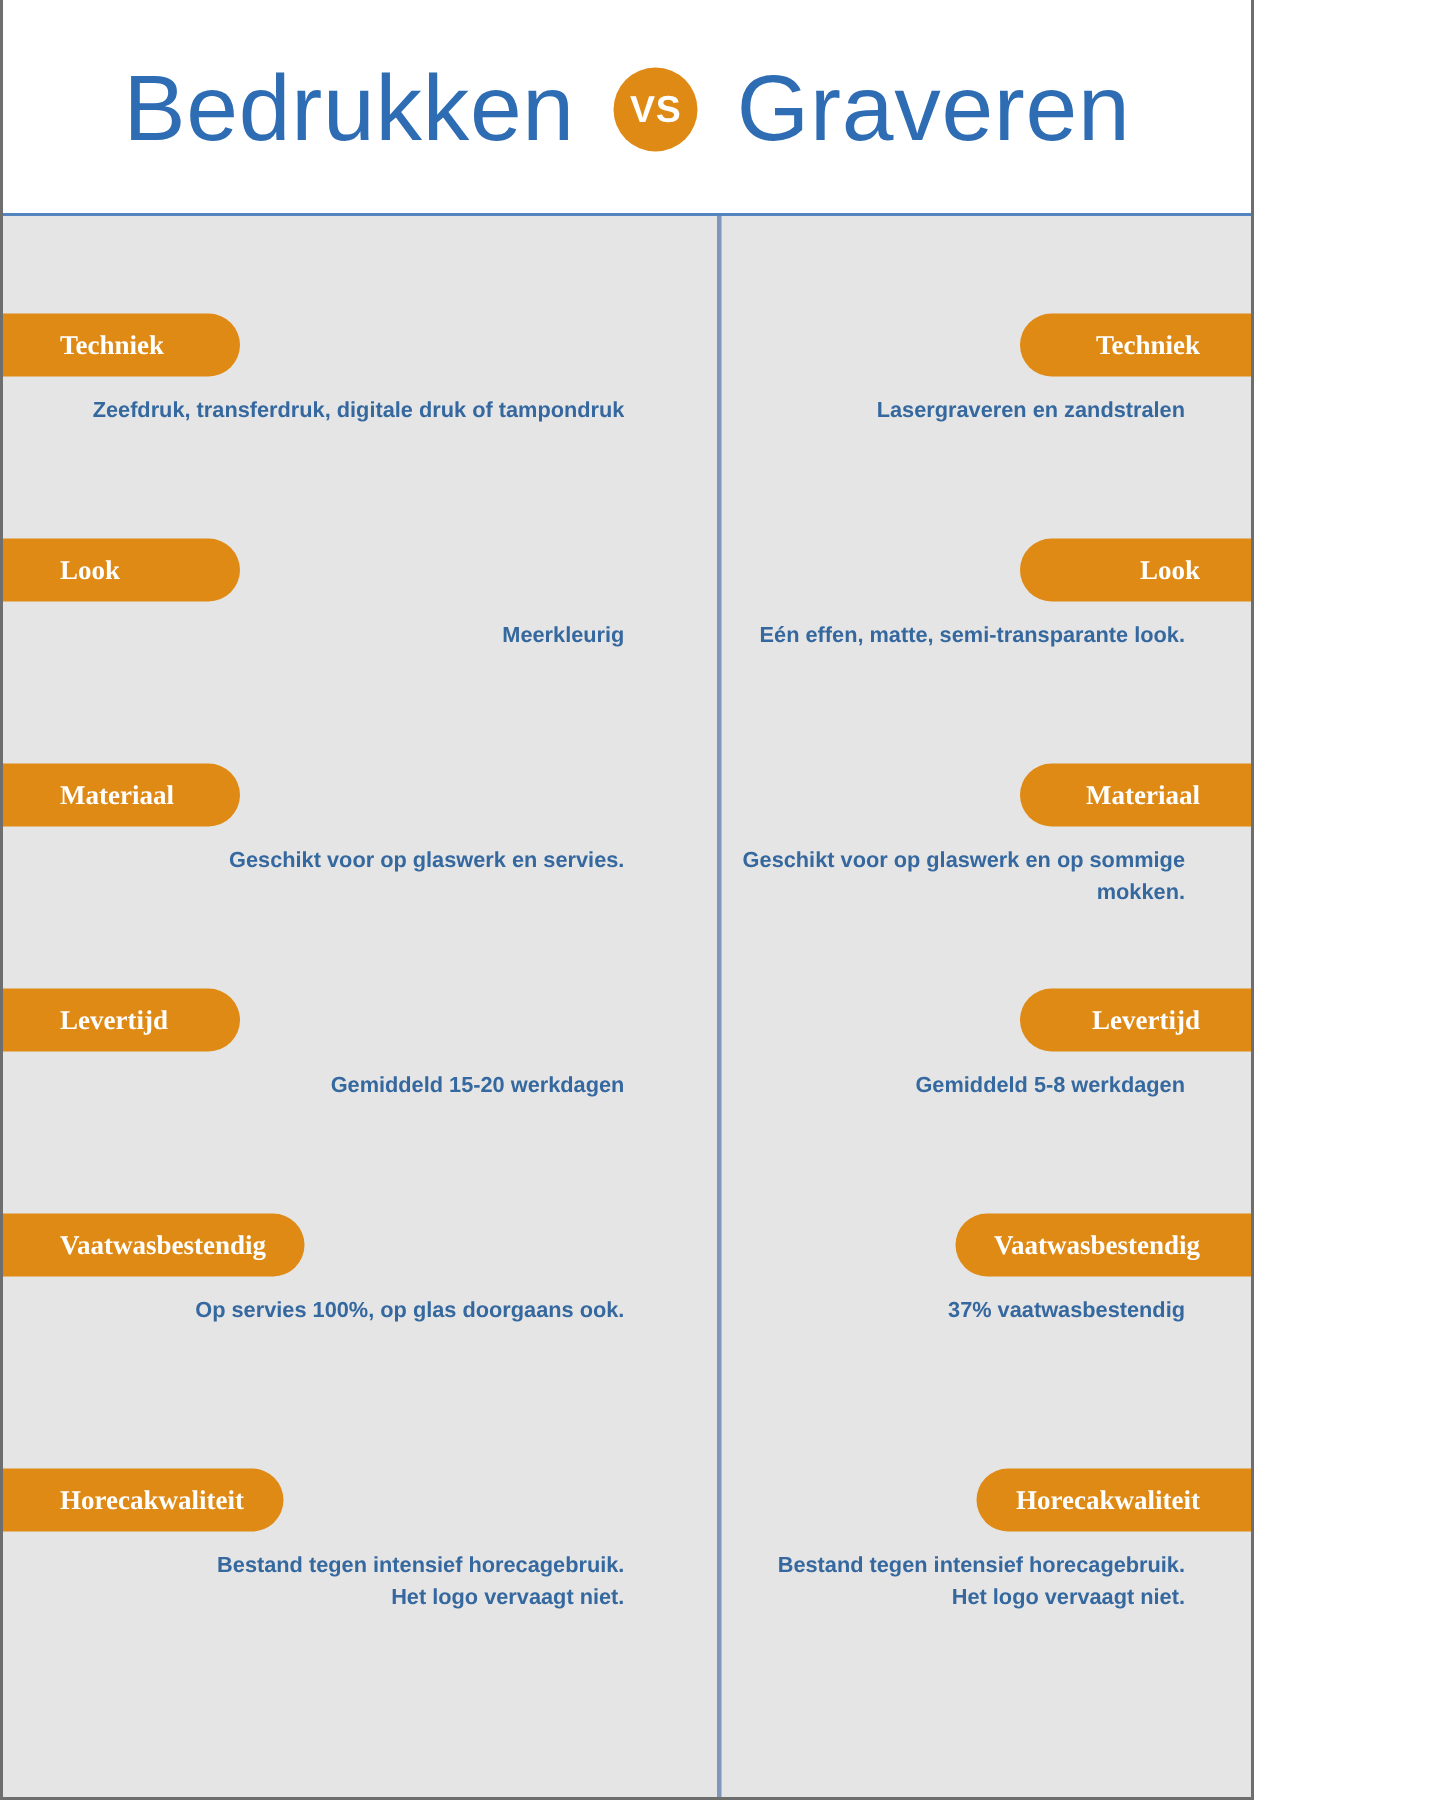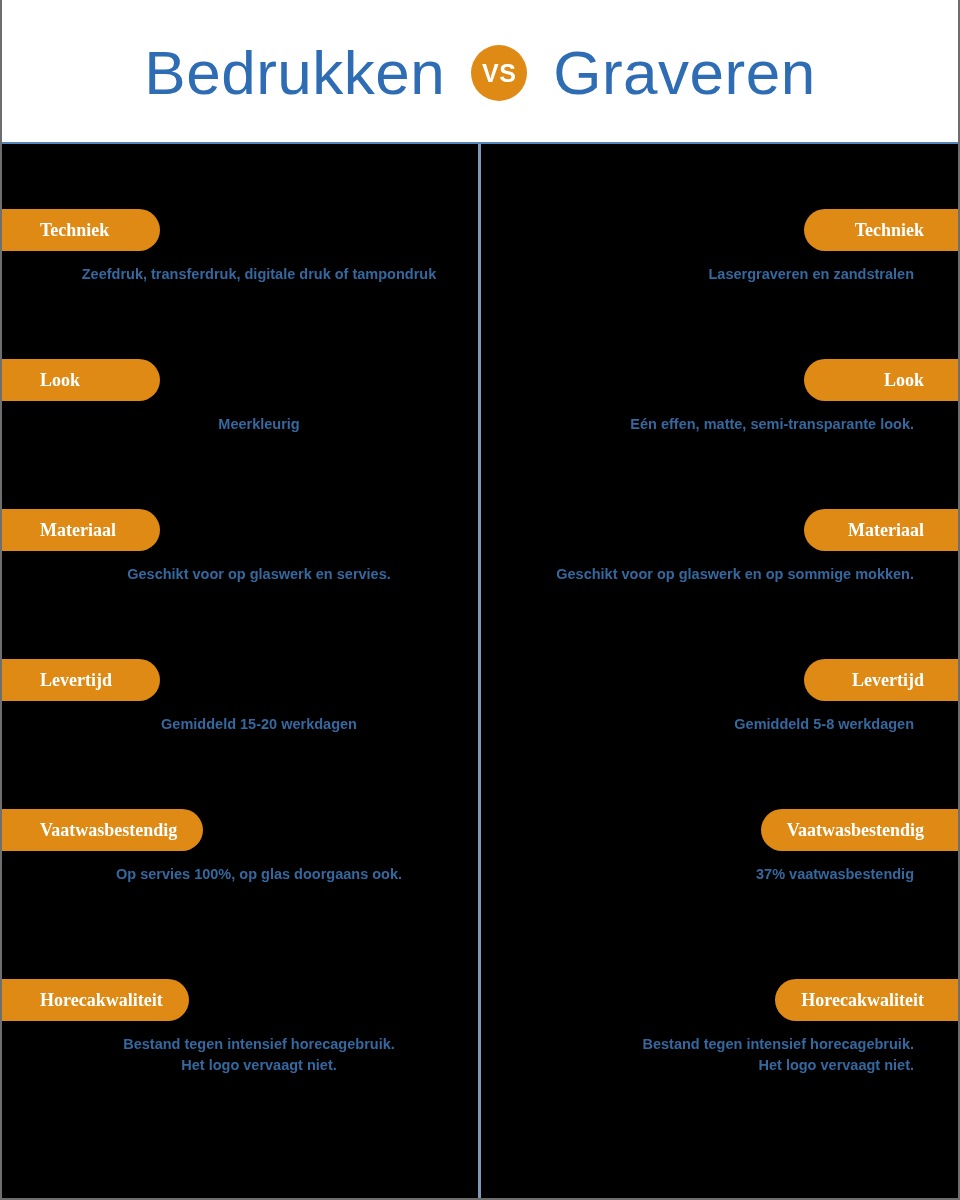--- a/index.html
+++ b/index.html
@@ -5,24 +5,24 @@
   html, body {
     margin: 0;
     padding: 0;
     background: #ffffff;
   }
   body {
     font-family: "DejaVu Sans", sans-serif;
   }
   .page {
     position: relative;
-    width: 960px;
+    width: 836px;
     height: 1200px;
     box-sizing: border-box;
-    background: #000000;
+    background: #e5e5e5;
     border: 2px solid #6e6e6e;
     border-top: none;
     overflow: hidden;
   }
 
   
   .header {
     position: relative;
     height: 144px;
     box-sizing: border-box;
@@ -137,21 +137,21 @@
   .desc {
     font-family: "Liberation Sans", sans-serif;
     font-size: 14.5px;
     font-weight: 700;
     color: #35689f;
     line-height: 1.45;
     margin-top: 13px;
   }
   .col-left .desc {
     padding-left: 38px;
-    text-align: center;
+    text-align: right;
   }
   .col-right .desc {
     padding-right: 44px;
     padding-left: 30px;
     text-align: right;
   }
   .desc-line { display: block; }
 </style>
 </head>
 <body>

